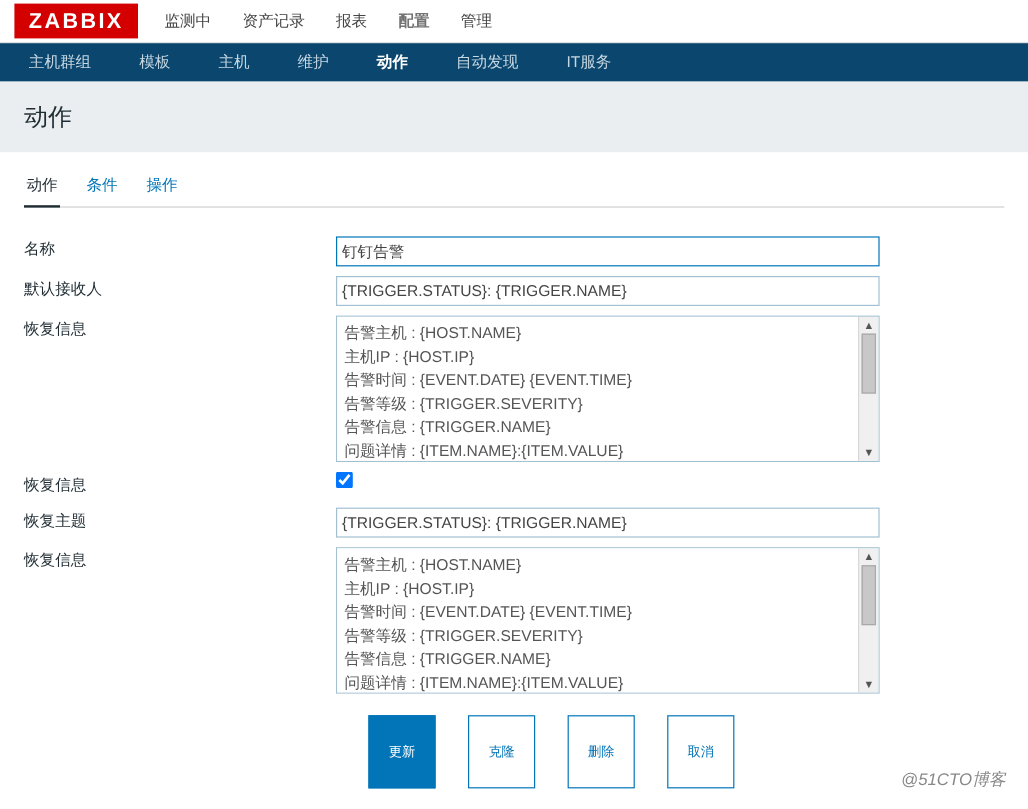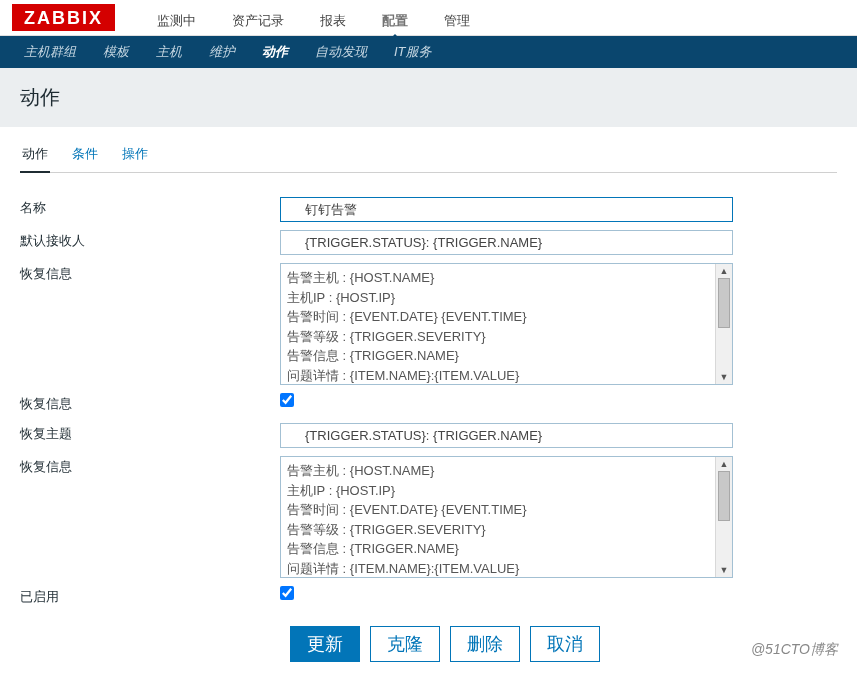--- a/index.html
+++ b/index.html
@@ -1,55 +1,55 @@
 <!DOCTYPE html>
 <html><head>
   <meta charset="utf-8">
   <style>
     * { margin: 0; padding: 0; box-sizing: border-box; }
     body { font-family: Arial, sans-serif; font-size: 13px; color: #1f2c33; background: #fff; }
     
-    .top-bar { background: #fff; display: flex; height: 36px; padding: 4px 12px; border-bottom: 1px solid #e0e0e0; }
+    .top-bar { background: #fff; display: flex; align-items: center; height: 36px; padding: 16px 12px; border-bottom: 1px solid #e0e0e0; }
     .logo { background: #d40000; color: #fff; font-weight: bold; font-size: 18px; padding: 4px 12px; letter-spacing: 2px; margin-right: 20px; }
-    .top-menu { display: flex; gap: 32px; margin-left: 20px; }
+    .top-menu { display: flex; gap: 22px; }
     .top-menu-item { color: #444; cursor: pointer; padding: 8px 2px; }
     .top-menu-item.active { color: #737373; font-weight: bold; position: relative; }
     .top-menu-item.active::after { content: ''; position: absolute; bottom: -9px; left: 50%; transform: translateX(-50%); width: 0; height: 0; border-left: 6px solid transparent; border-right: 6px solid transparent; border-bottom: 6px solid #0a466e; }
     
     .sub-bar { background: #0a466e; display: flex; align-items: center; height: 32px; padding: 0 12px; }
-    .sub-menu { display: flex; gap: 3px; font-style: italic; }
+    .sub-menu { display: flex; gap: 16px; }
     .sub-menu-item { color: #c6d7e2; cursor: pointer; padding: 8px 12px; font-size: 13px; }
     .sub-menu-item.active { color: #fff; font-weight: bold; }
     
     .page-header { background: #ebeef0; padding: 16px 20px; }
     .page-title { font-size: 20px; font-weight: normal; color: #1f2c33; }
     
     .content { background: #fff; padding: 0 20px 20px; }
     .tabs { display: flex; gap: 20px; border-bottom: 1px solid #d0d0d0; margin-bottom: 20px; padding-top: 10px; }
     .tab { padding: 8px 2px; cursor: pointer; color: #0275b8; }
     .tab.active { color: #1f2c33; border-bottom: 2px solid #1f2c33; margin-bottom: -1px; }
     
     .form { display: table; }
     .form-row { display: table-row; }
     .form-label { display: table-cell; padding: 6px 10px 6px 0; vertical-align: top; color: #1f2c33; width: 260px; }
     .form-field { display: table-cell; padding: 4px 0; }
     
-    .text-input { width: 453px; padding: 4px 24px; border: 1px solid #a3c0d3; font-size: 13px; font-family: inherit; color: #444; }
+    .text-input { width: 453px; padding: 4px 4px; border: 1px solid #a3c0d3; font-size: 13px; font-family: inherit; color: #444; }
     .text-input.highlight { border: 1px solid #0275b8; }
     .textarea-wrap { width: 453px; border: 1px solid #a3c0d3; display: flex; }
     .textarea { flex: 1; padding: 4px 6px; border: none; font-size: 13px; font-family: inherit; color: #555; resize: none; height: 120px; line-height: 1.5; overflow-y: hidden; }
     .scroll-col { width: 17px; background: #f0f0f0; border-left: 1px solid #d8d8d8; display: flex; flex-direction: column; justify-content: space-between; align-items: center; }
     .scroll-arrow { font-size: 9px; color: #555; padding: 2px 0; cursor: pointer; }
     .scroll-track { flex: 1; width: 100%; position: relative; }
     .scroll-thumb { position: absolute; top: 0; left: 2px; right: 2px; height: 50px; background: #c8c8c8; border: 1px solid #a8a8a8; }
     
     .checkbox { width: 14px; height: 14px; }
     
     .button-row { padding-left: 270px; margin-top: 14px; display: flex; gap: 10px; }
-    .btn { padding: 5px 16px; border: 1px solid #0275b8; background: #fff; color: #0275b8; cursor: pointer; font-size: 18px; }
+    .btn { padding: 22px 16px; border: 1px solid #0275b8; background: #fff; color: #0275b8; cursor: pointer; font-size: 11px; margin-left: 17px; }
     .btn.primary { background: #0275b8; color: #fff; }
     
     .watermark { position: fixed; right: 19px; bottom: 15px; color: #888; font-style: italic; font-size: 14px; }
   </style>
 </head>
 <body>
 
 <div class="top-bar">
   <div class="logo">ZABBIX</div>
   <div class="top-menu">
@@ -144,26 +144,20 @@
           <div class="scroll-col">
             <div class="scroll-arrow">▲</div>
             <div class="scroll-track">
                 <div class="scroll-thumb"></div>
               </div>
             <div class="scroll-arrow">▼</div>
           </div>
         </div>
       </div>
     </div>
-    <div class="form-row">
-      <div class="form-label">已启用</div>
-      <div class="form-field">
-        <input type="checkbox" class="checkbox" checked="" style="">
-      </div>
-    </div>
   </div>
 
   <div class="button-row">
     <button class="btn primary">更新</button>
     <button class="btn">克隆</button>
     <button class="btn">删除</button>
     <button class="btn">取消</button>
   </div>
 </div>
 

